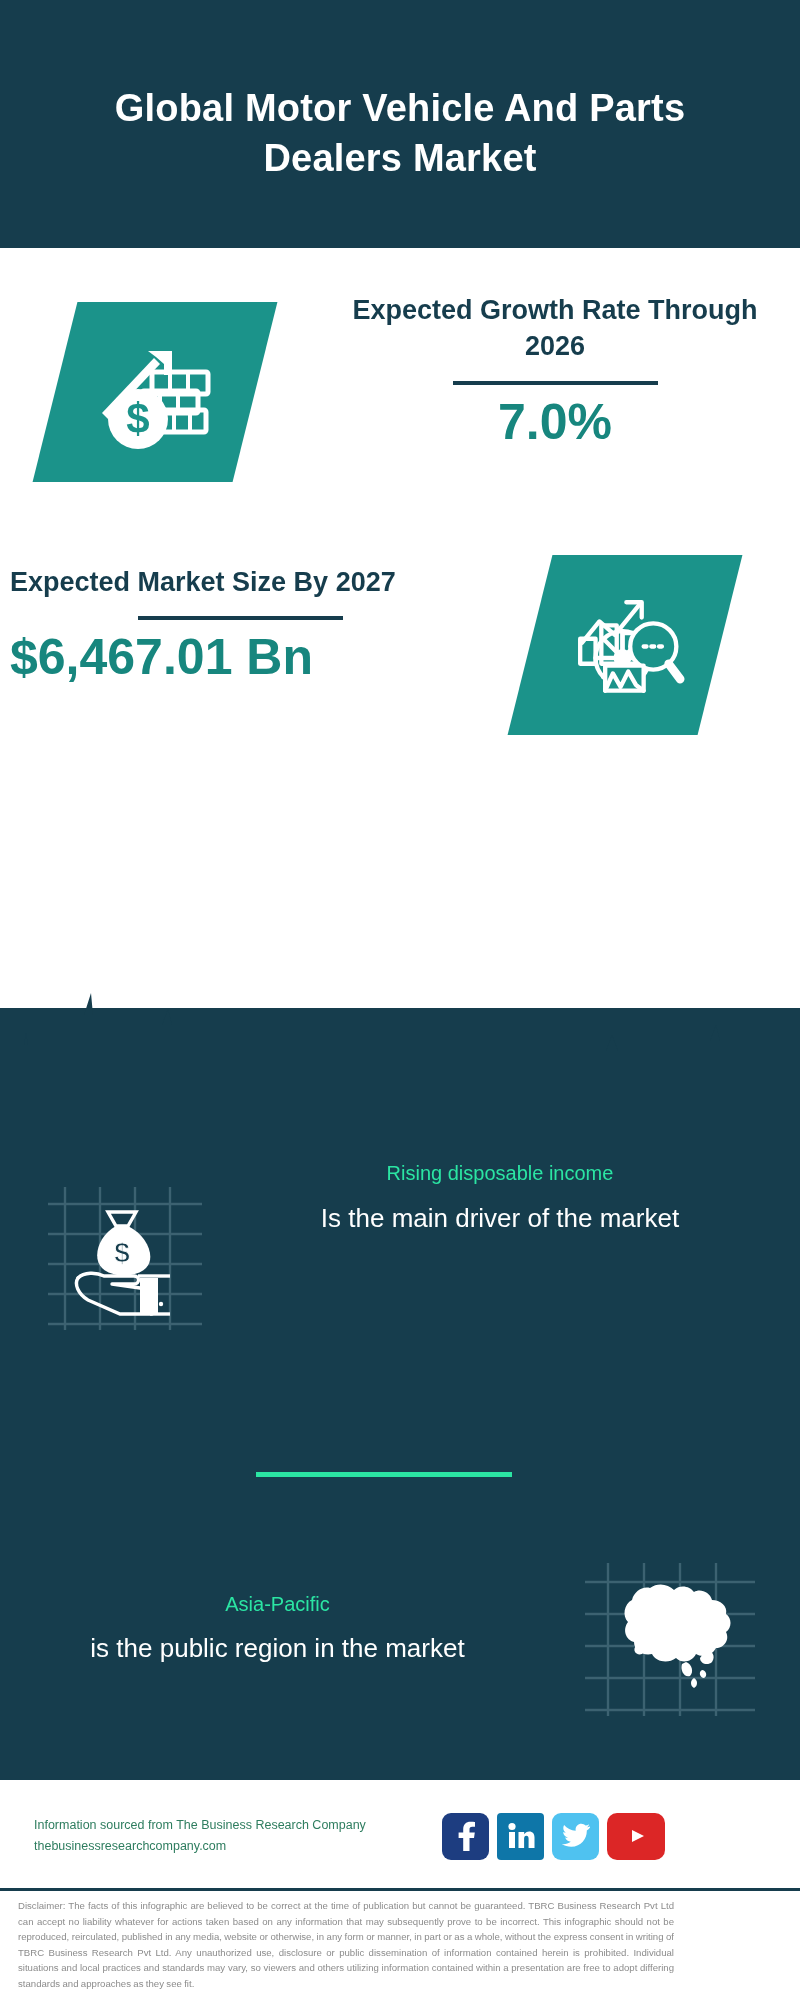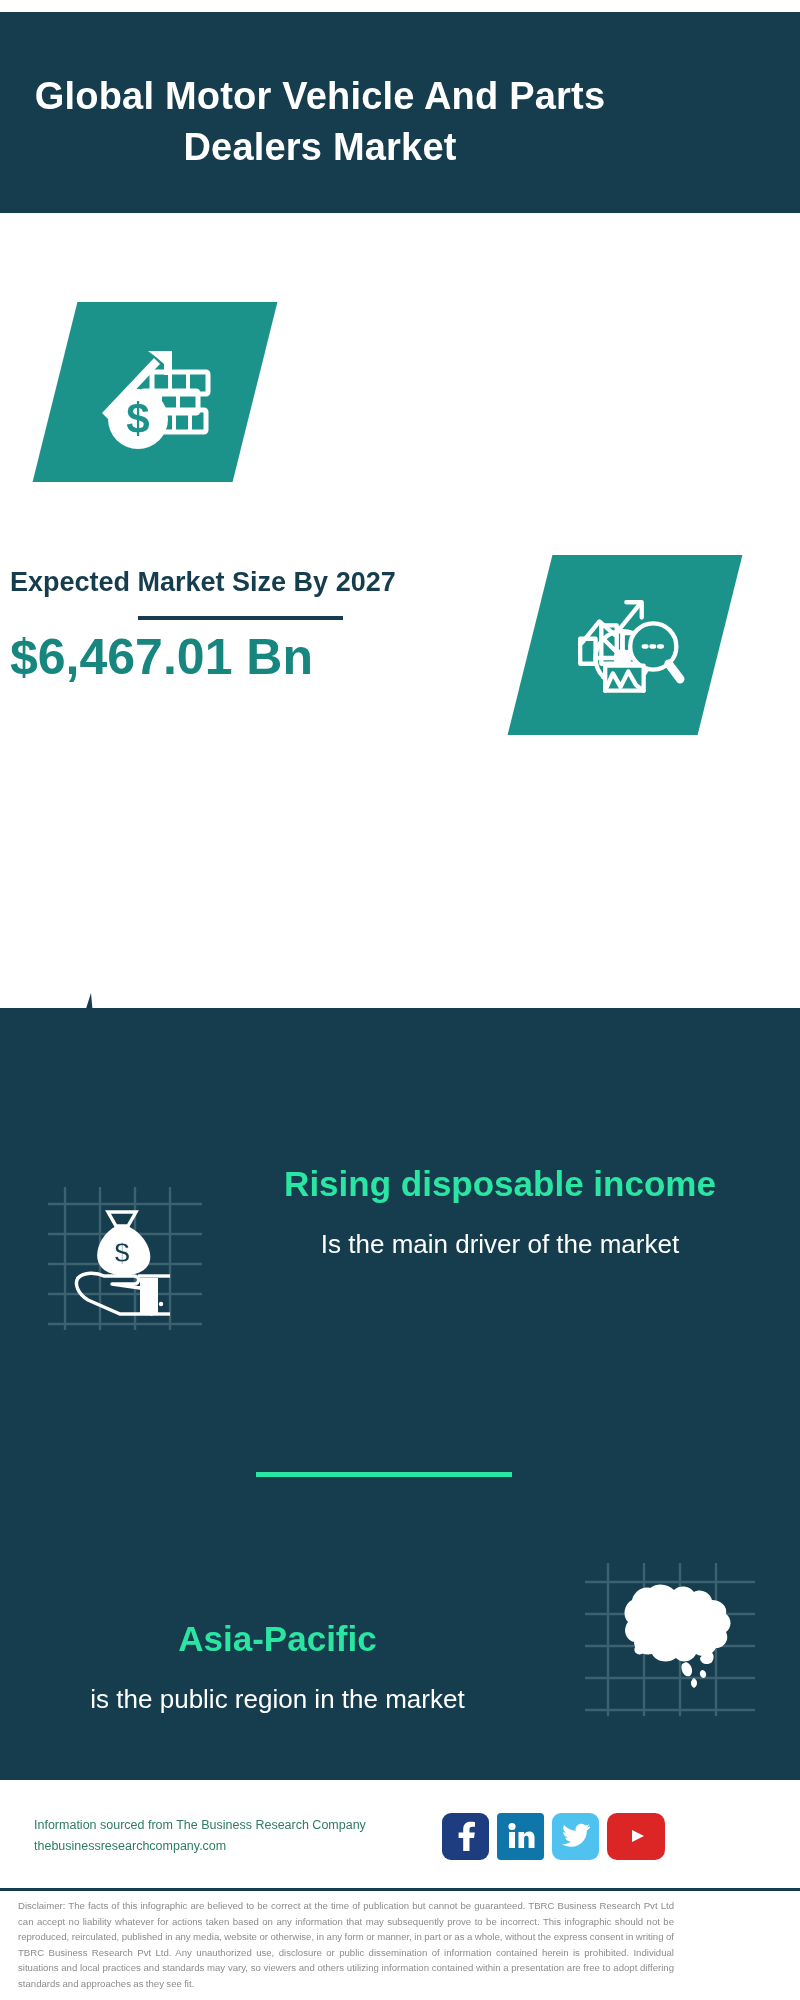--- a/index.html
+++ b/index.html
@@ -14,26 +14,25 @@
     width: 800px;
     height: 2000px;
     overflow: hidden;
     background: #ffffff;
   }
 
   
   .header {
     position: absolute;
     left: 0; top: 0;
-    width: 800px; height: 201px;
+    width: 800px; height: 248px;
     background: #163D4D;
     display: flex;
     align-items: center;
-    justify-content: flex-start;
-    margin-top: 12px;
+    justify-content: center;
   }
   .header-title {
     color: #ffffff;
     font-size: 38px;
     font-weight: bold;
     line-height: 1.32;
     text-align: center;
     letter-spacing: 0.2px;
     max-width: 640px;
     padding-top: 18px;
@@ -143,47 +142,47 @@
     justify-content: center;
     padding-top: 22px;
   }
   .driver-text {
     width: 520px;
     text-align: center;
     padding-right: 20px;
   }
   .accent-head {
     color: #2BE5A3;
-    font-size: 35px;
-    font-weight: bold;
+    font-size: 20px;
+    font-weight: normal;
     line-height: 1.38;
   }
   .white-sub {
     color: #ffffff;
     font-size: 26px;
     font-weight: normal;
     line-height: 1.42;
-    margin-top: 18px;
+    margin-top: 12px;
   }
 
   
   .mid-divider {
     position: absolute;
     left: 256px; top: 1472px;
     width: 256px; height: 5px;
     background: #2BE5A3;
   }
 
   
   .region-row {
     position: absolute;
     left: 0; top: 1540px;
     width: 800px;
     display: flex;
-    align-items: flex-end;
+    align-items: center;
   }
   .region-text {
     width: 540px;
     text-align: center;
     padding-left: 15px;
   }
   .region-icon-wrap {
     width: 260px;
     display: flex;
     justify-content: center;
@@ -260,20 +259,25 @@
             <line x1="98" y1="45" x2="98" y2="67" stroke="#fff" stroke-width="4"></line>
             <line x1="70" y1="64" x2="70" y2="86" stroke="#fff" stroke-width="4"></line>
             <line x1="88" y1="64" x2="88" y2="86" stroke="#fff" stroke-width="4"></line>
             <line x1="84" y1="83" x2="84" y2="105" stroke="#fff" stroke-width="4"></line>
             <line x1="100" y1="83" x2="100" y2="105" stroke="#fff" stroke-width="4"></line>
             <circle cx="48" cy="92" r="30"></circle>
             <text x="48" y="106" font-size="42" font-weight="bold" fill="#1B938A" text-anchor="middle" font-family="Liberation Sans, sans-serif">$</text>
           </g>
         </svg>
       </div>
+    </div>
+    <div class="stat1-right">
+      <div class="stat-label">Expected Growth Rate Through 2026</div>
+      <div class="stat-rule"></div>
+      <div class="stat-value">7.0%</div>
     </div>
   </div>
 
   <div class="stat2">
     <div class="stat2-left">
       <div class="stat-label">Expected Market Size By 2027</div>
       <div class="stat-rule"></div>
       <div class="stat-value">$6,467.01 Bn</div>
     </div>
     <div class="stat2-right">

